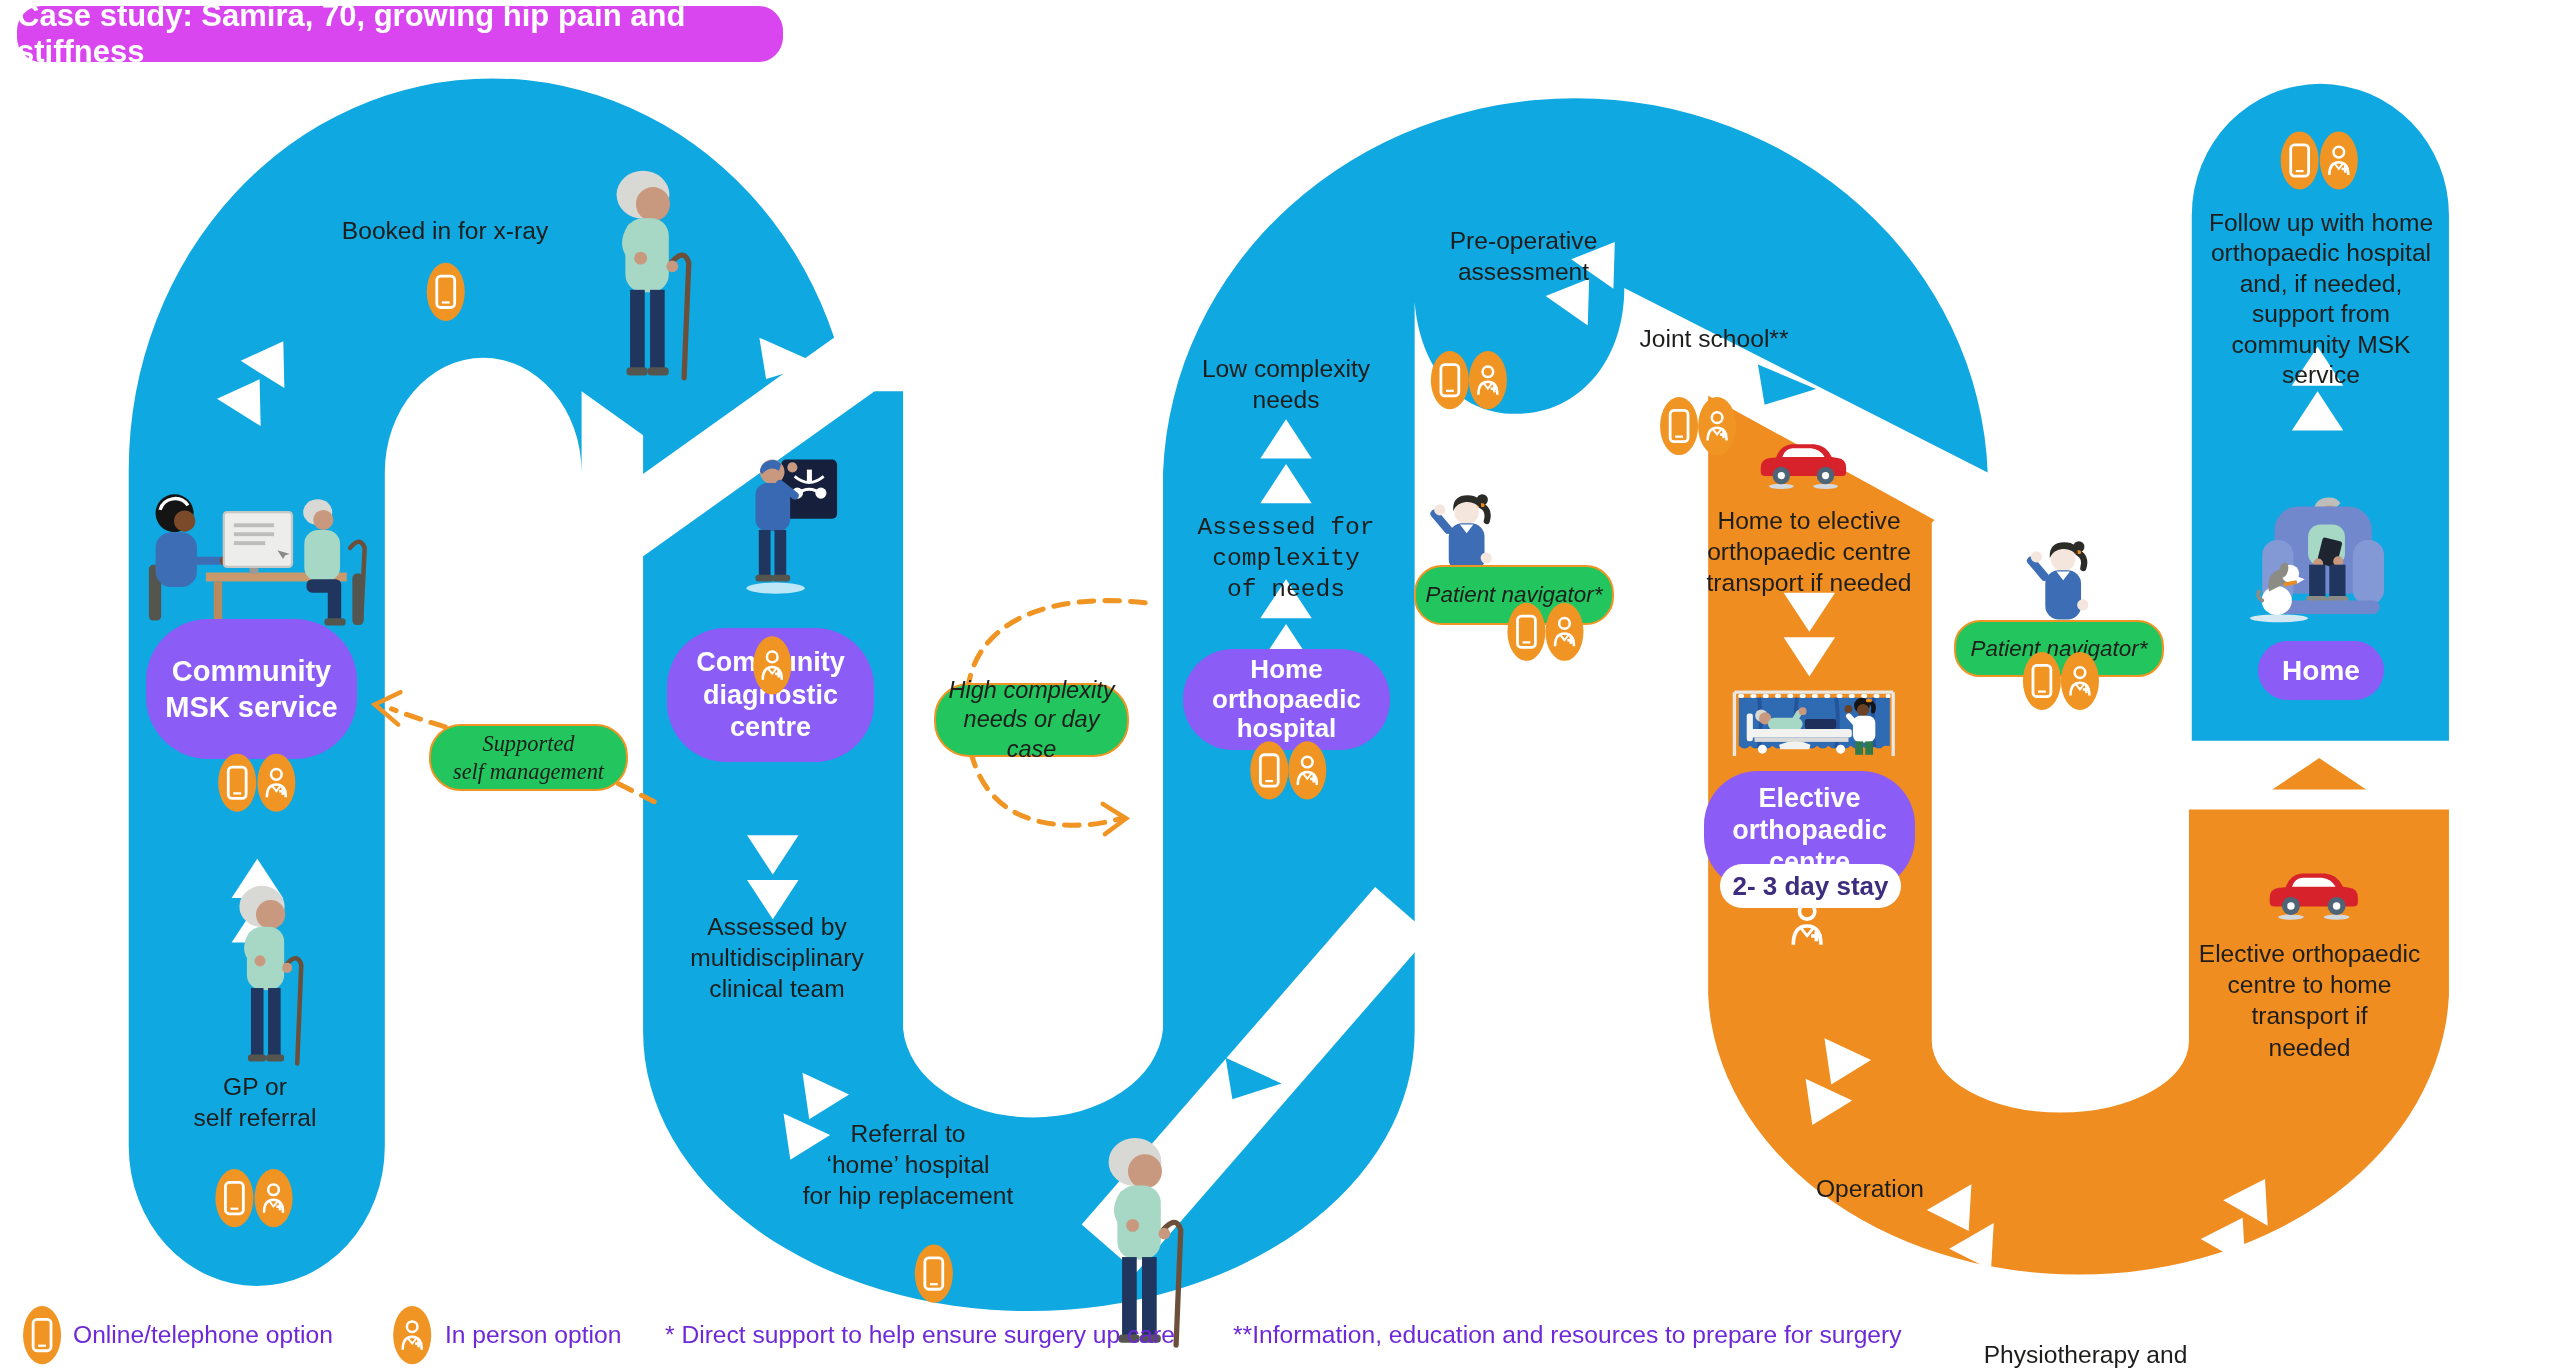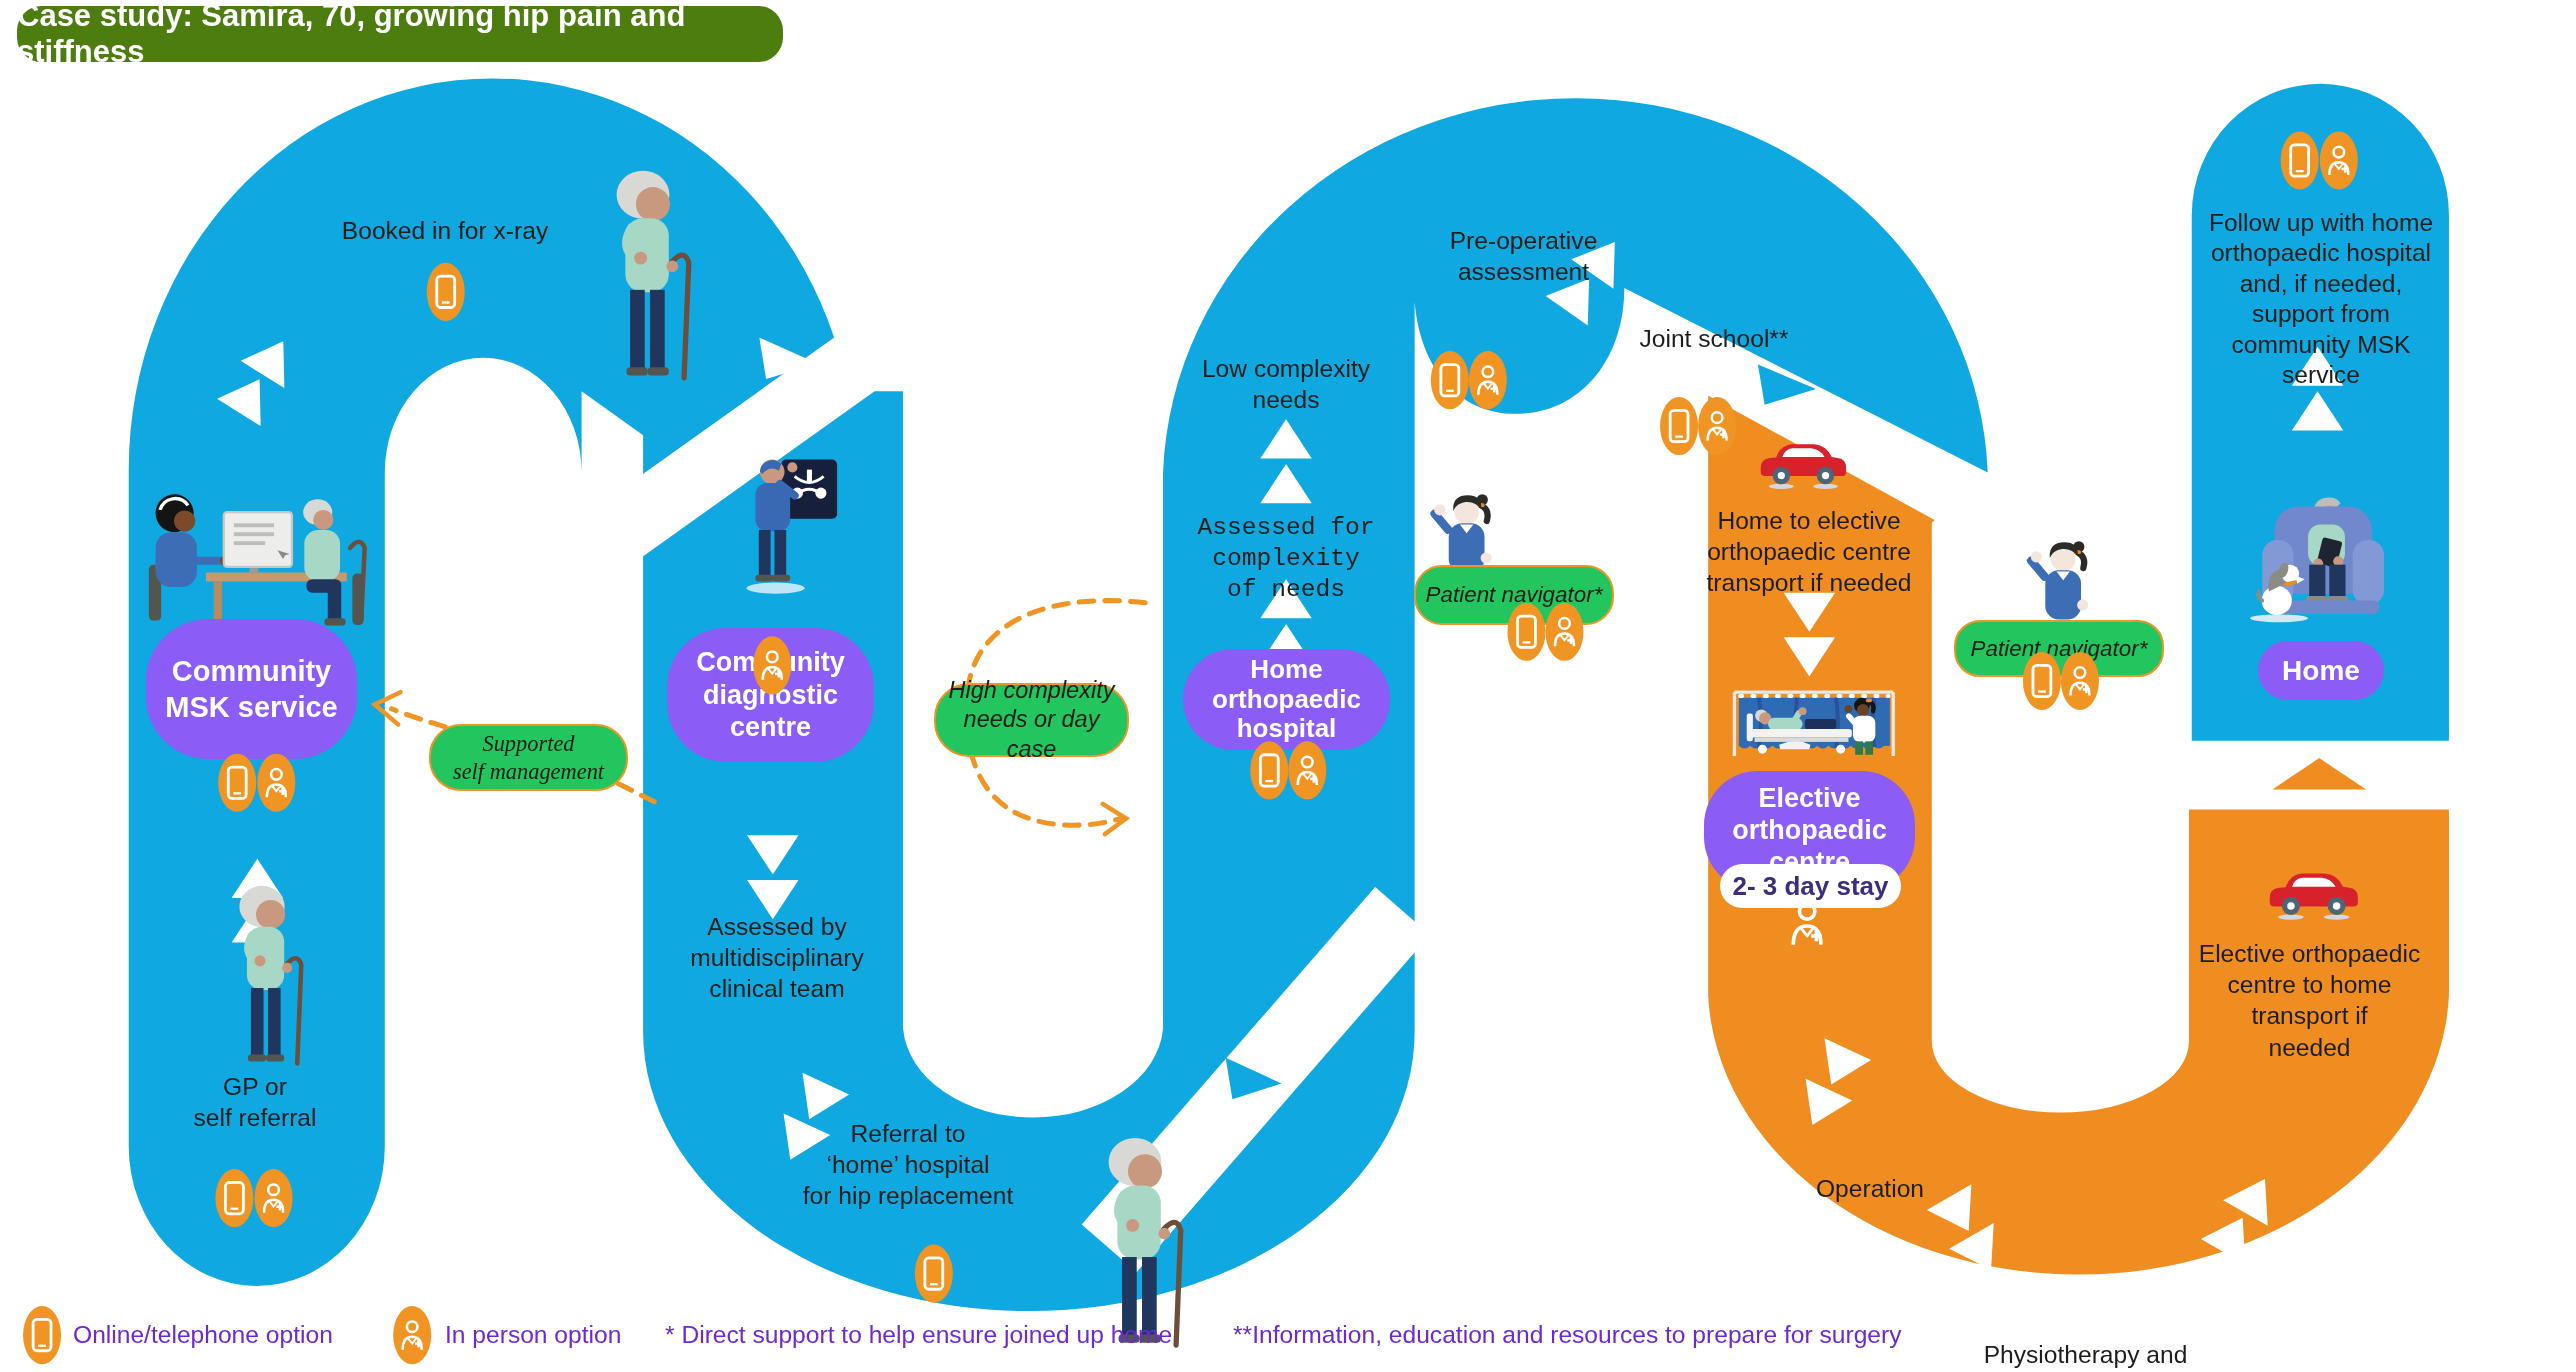--- a/index.html
+++ b/index.html
@@ -10,21 +10,21 @@
   #icon-svg{z-index:3;pointer-events:none;}
   .label{position:absolute;z-index:2;font-size:24.6px;line-height:1.27;color:#1D1D1B;
          text-align:center;white-space:pre-line;}
   .pill{position:absolute;z-index:2;background:#8b5cf6;color:#fff;display:flex;
         align-items:center;justify-content:center;text-align:center;font-weight:700;
         white-space:pre-line;}
   .callout{position:absolute;z-index:2;background:#22c55e;border:2.8px solid #F09523;
            display:flex;align-items:center;justify-content:center;font-style:italic;
            text-align:center;white-space:pre-line;color:#1D1D1B;}
   .badge{position:absolute;z-index:4;left:17px;top:5.6px;width:766px;height:56px;
-         background:#4d7c0f;border-radius:24.6px;color:#fff;font-size:31px;font-weight:700;
+         background:#d946ef;border-radius:24.6px;color:#fff;font-size:31px;font-weight:700;
          display:flex;align-items:center;justify-content:center;}
   .stay{position:absolute;z-index:3;left:1720px;top:864px;width:181px;height:44px;
         background:#fff;color:#3E2C7E;font-weight:700;font-size:26px;border-radius:22.4px;
         display:flex;align-items:center;justify-content:center;}
   .legend-label{position:absolute;z-index:2;font-size:24.6px;white-space:nowrap;color:#6d28d9;}
 </style>
 </head>
 <body>
 
 <div id="canvas">
@@ -314,21 +314,21 @@
 
 <div class="label" style="left:2195px;top:208px;width:252px;font-size:24.6px;line-height:1.24;">Follow up with home
 orthopaedic hospital
 and, if needed,
 support from
 community MSK
 service</div>
 
 <div class="legend-label" style="left:73px;top:1321px;">Online/telephone option</div>
 <div class="legend-label" style="left:445px;top:1321px;">In person option</div>
-<div class="legend-label" style="left:665px;top:1321px;">* Direct support to help ensure joined up home</div>
+<div class="legend-label" style="left:665px;top:1321px;">* Direct support to help ensure surgery up care</div>
 <div class="legend-label" style="left:1233px;top:1321px;">**Information, education and resources to prepare for surgery</div>
 
 <svg id="icon-svg" width="2576" height="1372" viewBox="0 0 4607 2454">
   <defs>
     <g id="badge-ph">
       <ellipse rx="34" ry="52" fill="#F09523"></ellipse>
       <rect x="-16" y="-28" width="32" height="56" rx="7" fill="none" stroke="#fff" stroke-width="5"></rect>
       <line x1="-7" y1="19" x2="7" y2="19" stroke="#fff" stroke-width="4"></line>
     </g>
     <g id="glyph-pe">

